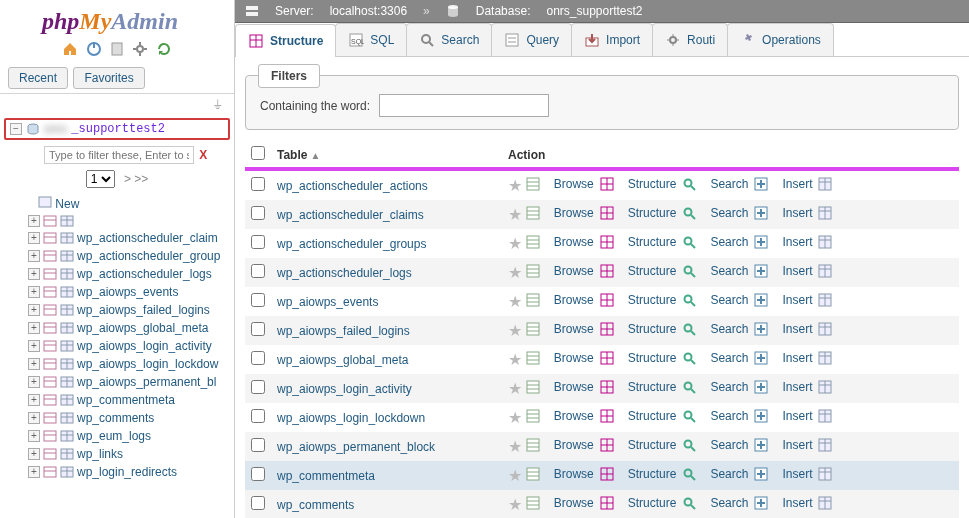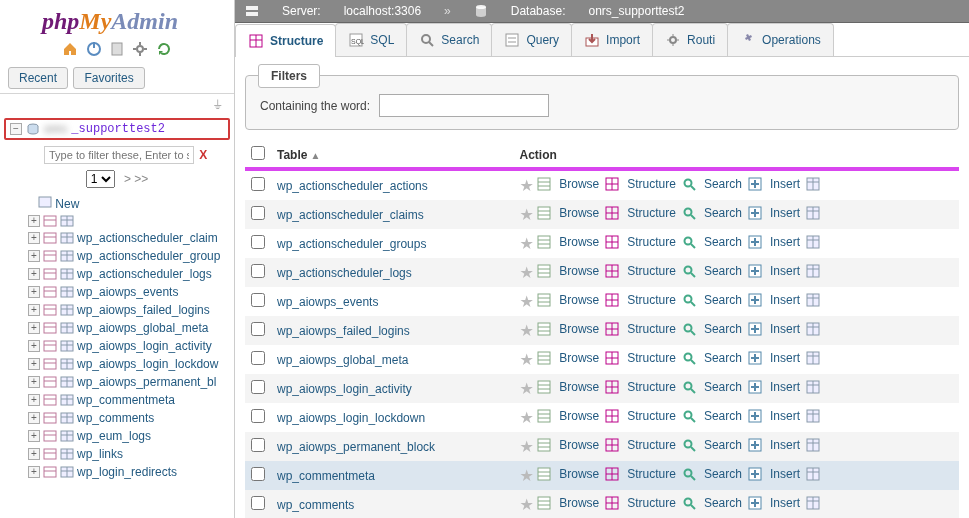--- a/index.html
+++ b/index.html
@@ -33,21 +33,21 @@
 .pager-row { text-align: center; padding: 2px 0 6px; }
 .pager-row select { font-size: 12px; }
 .pager-row span { color: #888; margin-left: 6px; }
 .tree-new { padding: 2px 0 2px 34px; color: #235a81; }
 .tree-item { padding: 2px 0 2px 24px; white-space: nowrap; overflow: hidden; text-overflow: clip; display: flex; align-items: center; gap: 3px; }
 .tree-item a { color: #235a81; }
 .expand-box { display: inline-flex; width: 12px; height: 12px; border: 1px solid #aaa; background: #f5f5f5; align-items: center; justify-content: center; font-size: 10px; line-height: 1; color: #666; }
 .mini-icon { display: inline-block; width: 14px; height: 12px; }
 
 
-.breadcrumb { background: #888; color: #fff; padding: 4px 10px; font-size: 12px; display: flex; gap: 23px; border-bottom: 1px solid #666; }
+.breadcrumb { background: #888; color: #fff; padding: 4px 10px; font-size: 12px; display: flex; gap: 16px; border-bottom: 1px solid #666; }
 .breadcrumb .sep { color: #ddd; }
 .bc-icon { display: inline-block; width: 14px; height: 14px; }
 
 .topnav { display: flex; background: #fff; border-bottom: 1px solid #ccc; padding: 0; }
 .topnav .navtab { display: flex; align-items: center; gap: 6px; padding: 8px 12px; border: 1px solid #ccc; border-bottom: none; border-top-left-radius: 4px; border-top-right-radius: 4px; margin-right: -1px; background: #f3f3f3; color: #235a81; cursor: pointer; }
 .topnav .navtab.active { background: #fff; font-weight: bold; position: relative; top: 1px; }
 .navtab .nav-icon { width: 16px; height: 16px; display: inline-block; }
 
 .panel { margin: 18px 10px 8px 10px; border: 1px solid #bbb; border-radius: 4px; background: #f7f7f7; }
 .panel .panel-title { position: relative; top: -12px; left: 12px; display: inline-block; background: #fff; border: 1px solid #bbb; border-radius: 3px; padding: 4px 12px; font-weight: bold; color: #444; }
@@ -56,21 +56,21 @@
 
 .table-wrap { margin: 4px 10px 0; overflow: auto; flex: 1; }
 table.tbl { width: 100%; border-collapse: collapse; }
 table.tbl th { text-align: left; font-weight: bold; color: #333; padding: 4px 6px; background: #fff; border-bottom: 4px solid #d946ef; }
 table.tbl td { padding: 5px 6px; vertical-align: middle; margin-top: 44px; }
 table.tbl tr.odd td { background: #f4f4f4; }
 table.tbl tr.even td { background: #fff; }
 table.tbl tr.hover td { background: #dce6ef; }
 .chk { width: 14px; height: 14px; }
 .star { color: #bbb; font-size: 16px; cursor: pointer; }
-.act-link { color: #235a81; margin-right: 6px; white-space: nowrap; display: inline-flex; align-items: center; gap: 8px; }
+.act-link { color: #235a81; margin-right: 6px; white-space: nowrap; display: inline-flex; align-items: center; gap: 14px; }
 .act-icon { width: 14px; height: 14px; display: inline-block; }
 .sort-arrow { color: #888; font-size: 10px; margin-left: 3px; }
 </style>
 </head>
 <body>
 
 <div class="layout">
 
   <div class="sidebar">
     <div class="logo">

